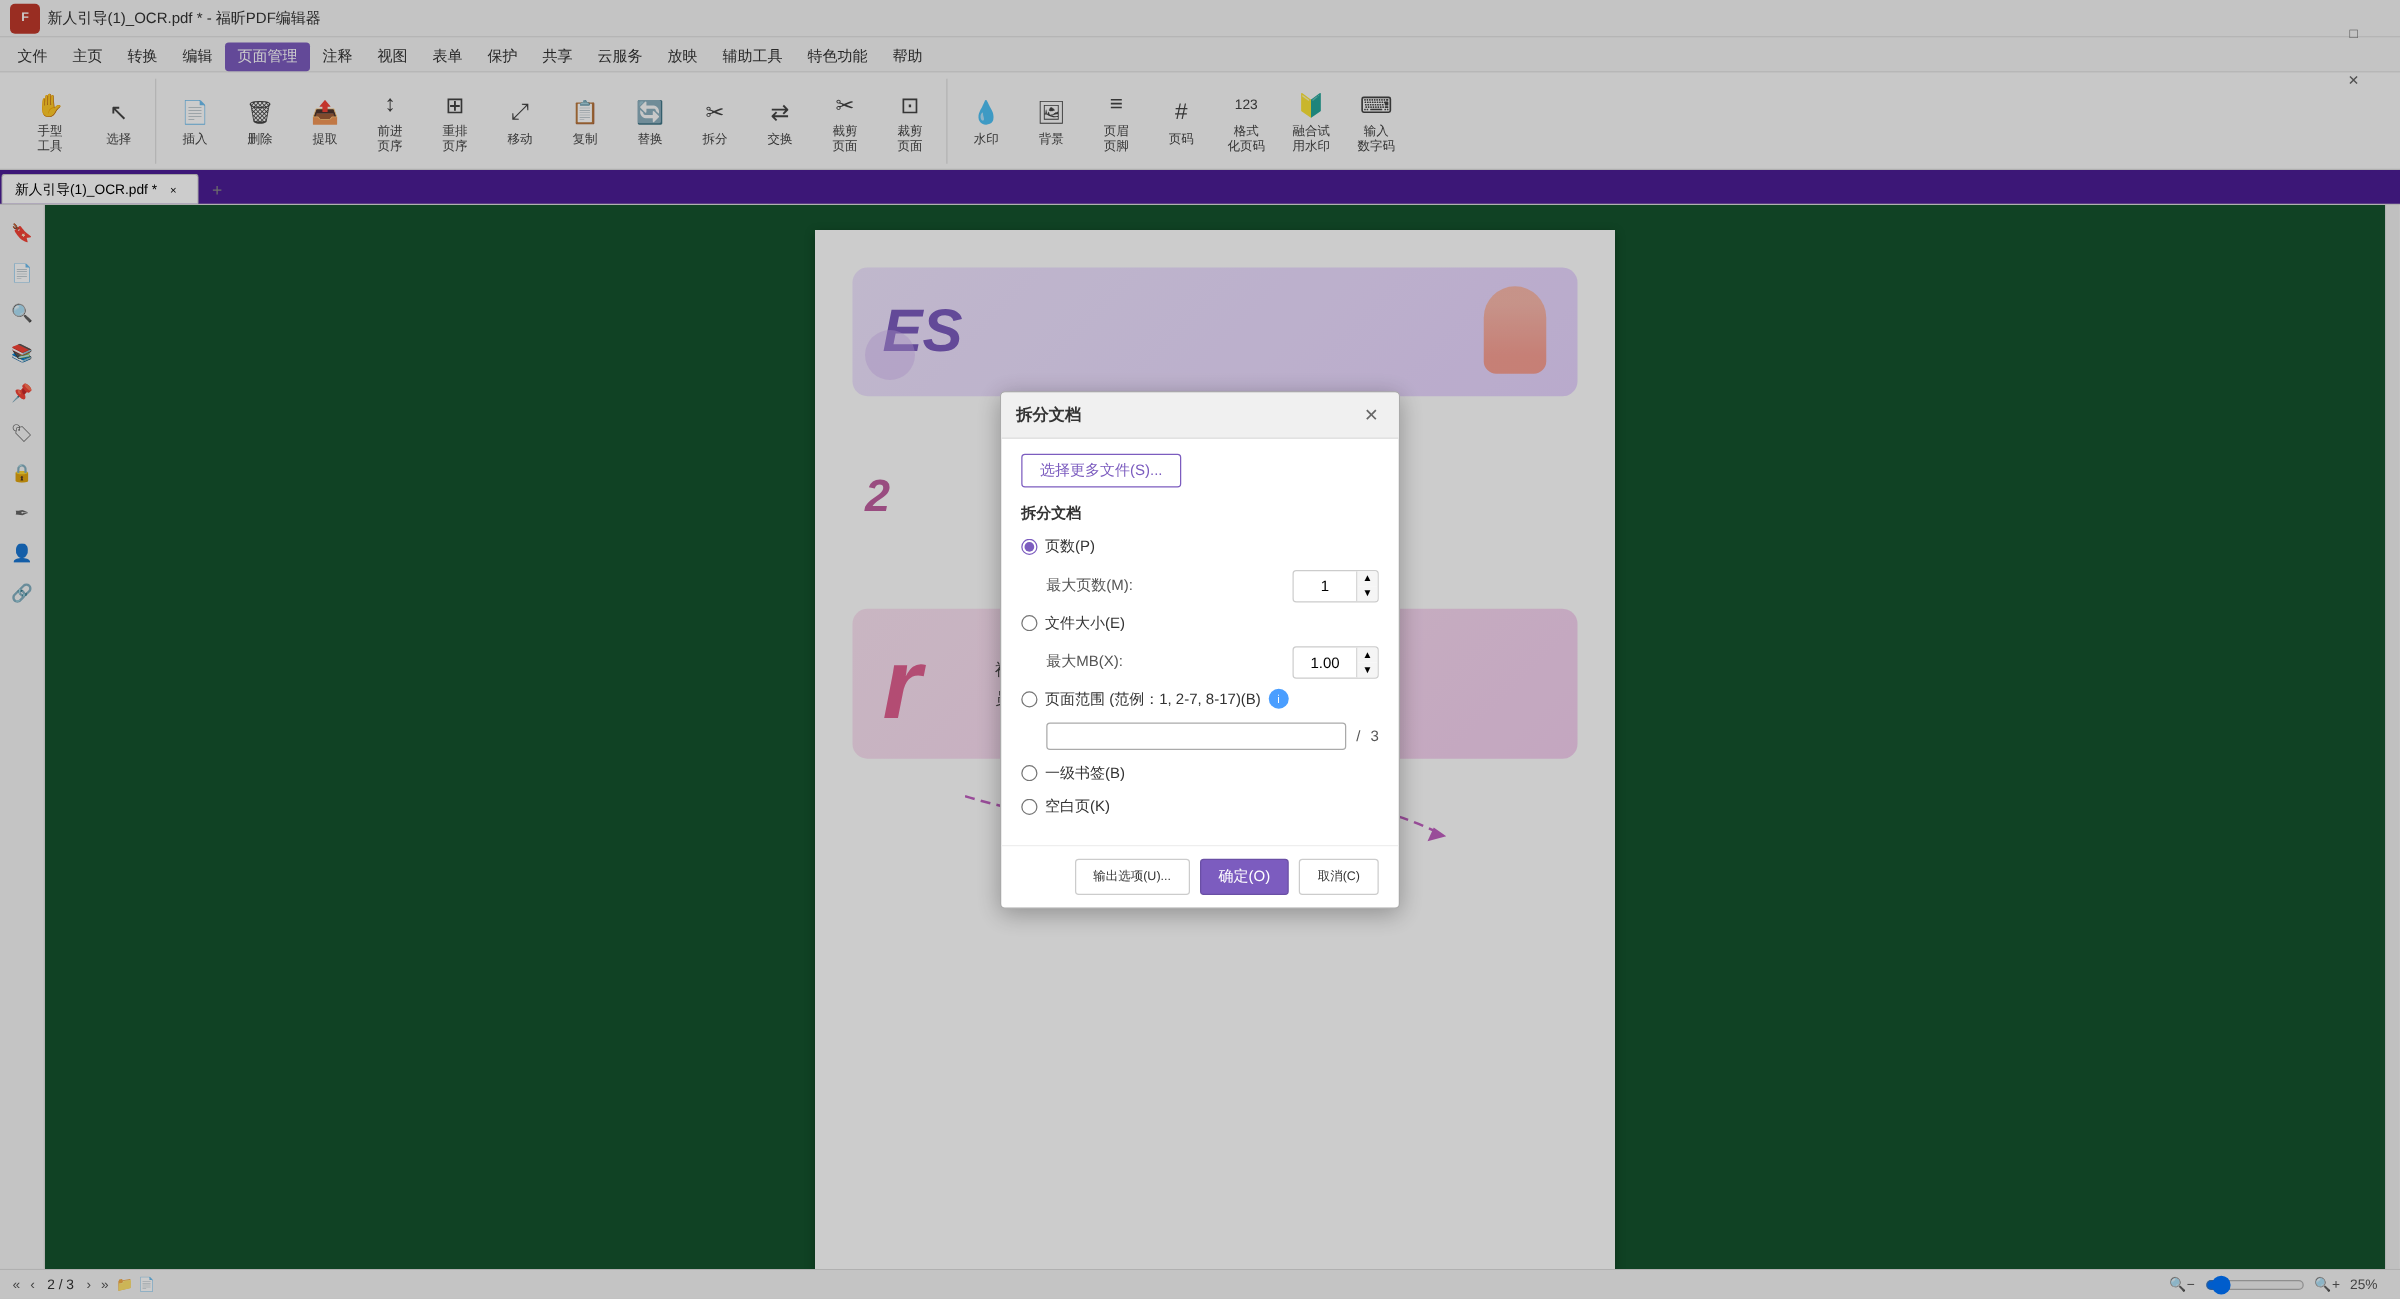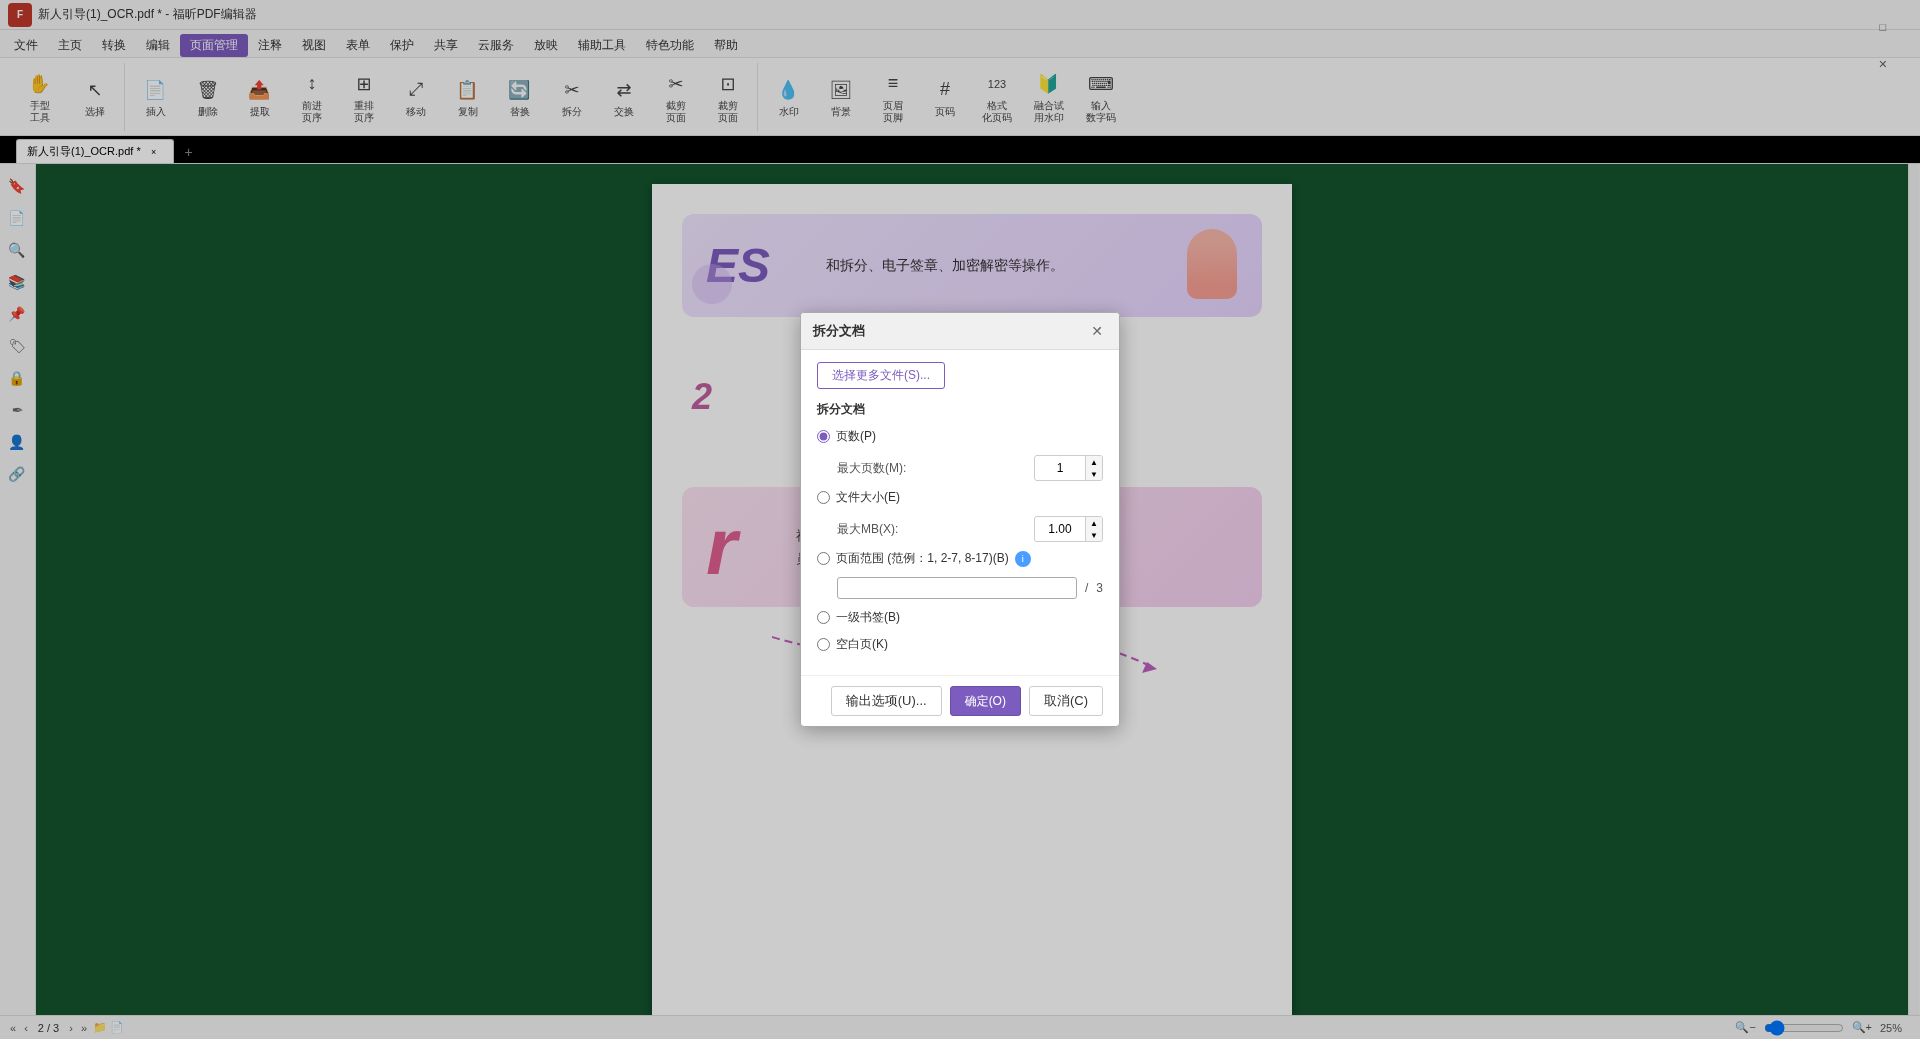--- a/index.html
+++ b/index.html
@@ -108,24 +108,24 @@
       margin-bottom: 2px;
     }
     .tool-btn.large {
       width: 56px; height: 62px;
     }
     .tool-btn .label { font-size: 10px; text-align: center; line-height: 1.2; }
 
     
     #tabbar {
       height: 28px;
-      background: #000000;
+      background: #4c1d95;
       display: flex;
       align-items: flex-end;
-      padding: 0 16px;
+      padding: 0 1px;
       border-bottom: 1px solid #ddd;
       text-align: right;
     }
     .doc-tab {
       height: 24px;
       background: white;
       border: 1px solid #ccc;
       border-bottom: none;
       padding: 0 12px 0 10px;
       display: flex;
@@ -384,21 +384,21 @@
       display: flex;
       justify-content: flex-end;
       gap: 8px;
       border-top: 1px solid #eee;
     }
 
     .btn-secondary {
       background: white;
       border: 1px solid #ccc;
       padding: 5px 14px;
-      font-size: 13px;
+      font-size: 10px;
       cursor: pointer;
       border-radius: 3px;
       color: #333;
     }
 
     .btn-primary {
       background: #7c5cbf;
       border: 1px solid #6a4fa5;
       color: white;
       padding: 5px 14px;
@@ -578,21 +578,20 @@
     <div id="page-container">
 
       <div style="margin: 30px 30px 0; position:relative;">
         <div class="es-banner">
           <div style="min-width:100px;">
             <div class="es-text">ES</div>
 
             <div style="position:absolute;left:10px;top:50px;width:40px;height:40px;background:#d0b0f0;border-radius:50%;opacity:0.4;"></div>
           </div>
           <div>
-            <div class="es-desc">和拆分、电子签章、加密解密等操作。</div>
           </div>
 
           <div style="position:absolute;right:20px;top:10px;width:60px;height:80px;display:flex;align-items:center;justify-content:center;">
             <div style="width:50px;height:70px;background:linear-gradient(180deg,#ffaa88 20%,#ff8866 80%);border-radius:25px 25px 10px 10px;opacity:0.7;"></div>
           </div>
         </div>
 
         <div style="padding: 20px 10px; display:flex; gap:30px; align-items:center;">
           <div style="min-width:80px;">
             <div style="font-size:36px;font-weight:bold;color:#c060a0;font-style:italic;">2</div>

